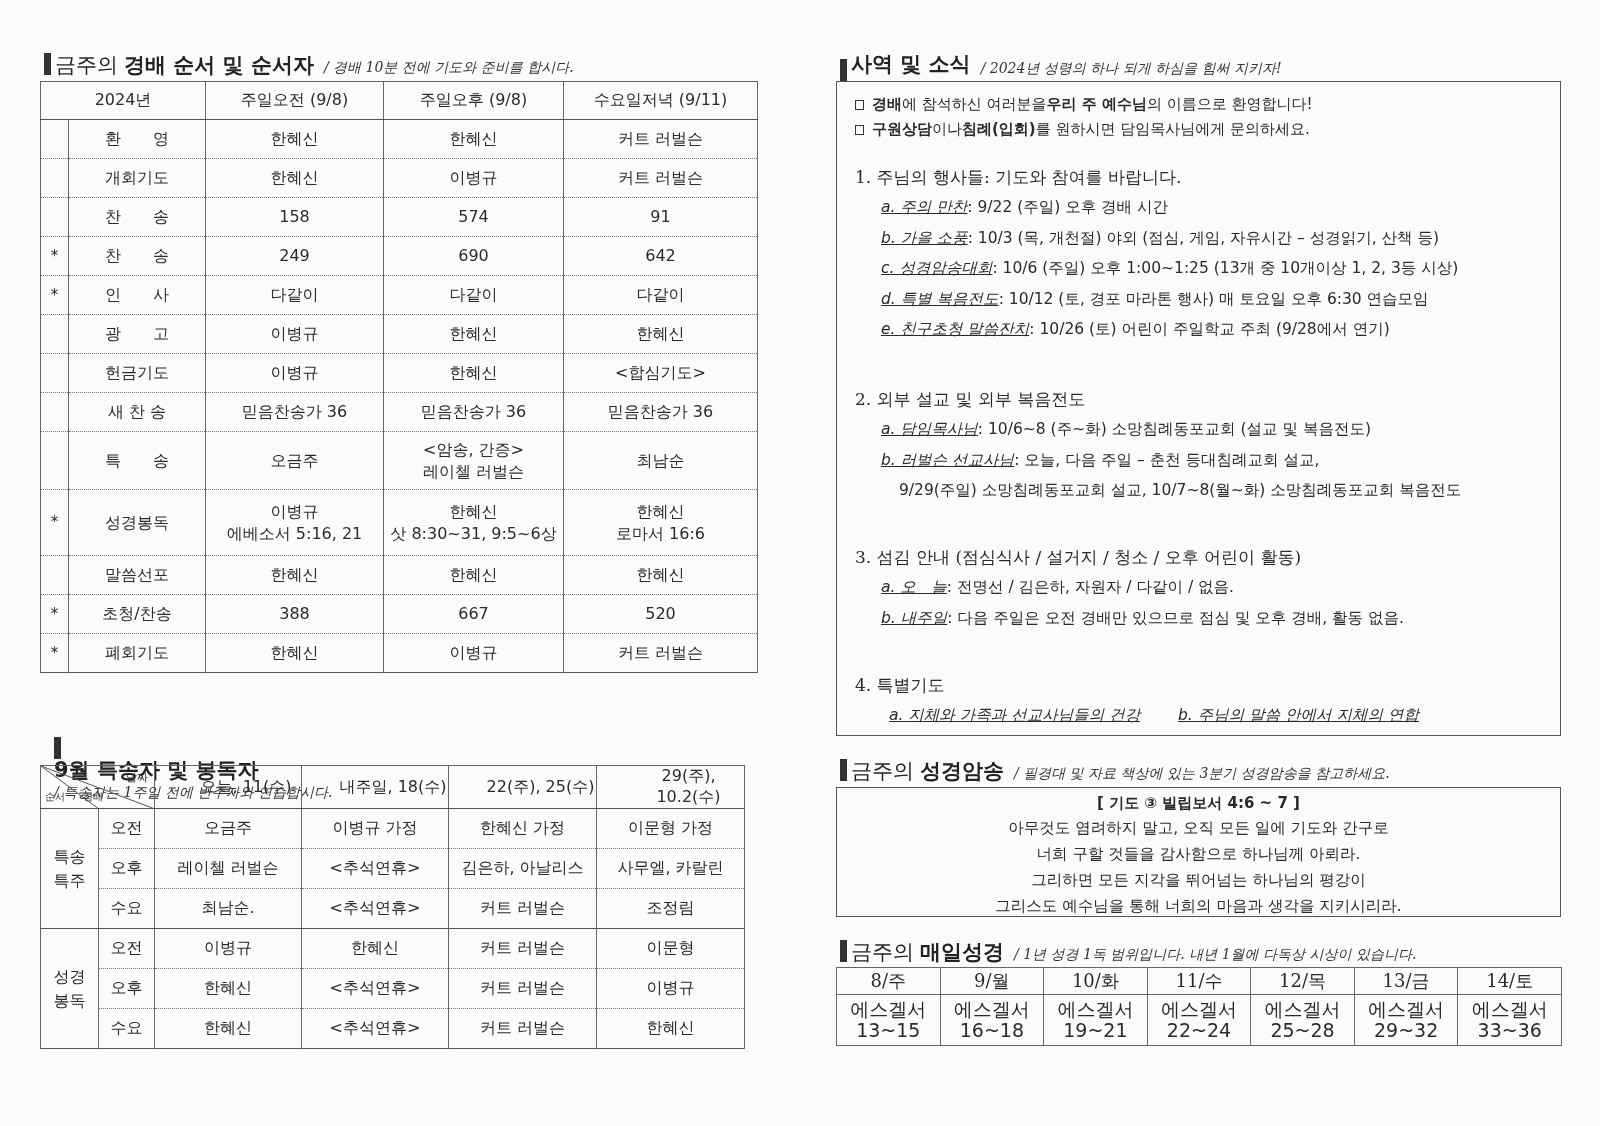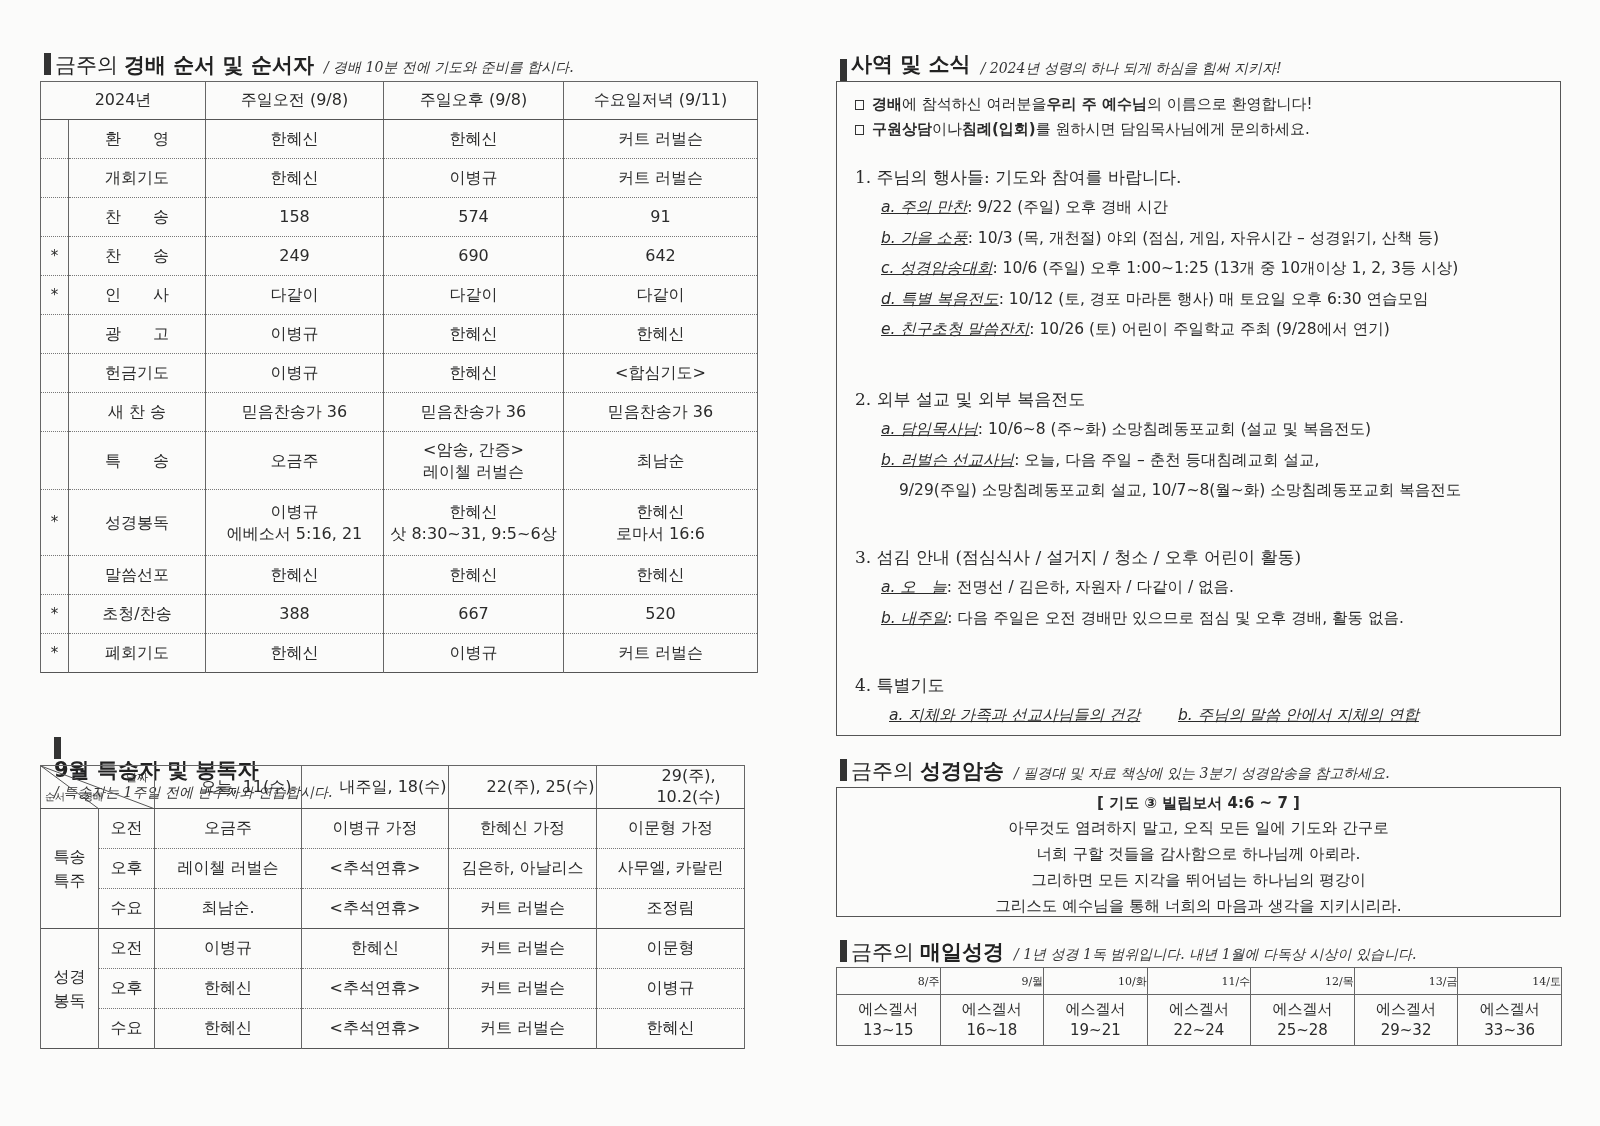--- a/index.html
+++ b/index.html
@@ -48,22 +48,22 @@
   .news-sub u { text-decoration: underline; font-style: italic; }
   .news-cont { font-size: 15.5px; line-height: 30.5px; padding-left: 44px; white-space: nowrap; }
 
   
   #verse-box { position: absolute; left: 836px; top: 787px; width: 725px; height: 130px; border: 1.5px solid #555; text-align: center; padding-top: 3px; }
   #verse-box .ref { font-weight: bold; font-size: 15px; line-height: 24px; }
   #verse-box .line { font-size: 15.5px; line-height: 26px; }
 
   
   #daily-table { left: 836px; top: 967px; width: 726px; border: 1.5px solid #555; }
-  #daily-table th { height: 27px; border: 1px solid #666; font-size: 11px; font-family: "DejaVu Serif", "Liberation Serif", serif; text-align: right; }
-  #daily-table td { border: 1px solid #666; height: 51px; font-size: 15px; line-height: 21px; }
+  #daily-table th { height: 27px; border: 1px solid #666; font-size: 18px; font-family: "DejaVu Serif", "Liberation Serif", serif; }
+  #daily-table td { border: 1px solid #666; height: 51px; font-size: 19px; line-height: 21px; }
 </style>
 </head>
 <body>
 
 <div class="section-title" style="left:44px; top:50px;">
   <span class="bar"></span>
   <span class="t-light">금주의</span>
   <span class="t-bold">경배 순서 및 순서자</span>
   <span class="sub">/ 경배 10분 전에 기도와 준비를 합시다.</span>
 </div>

